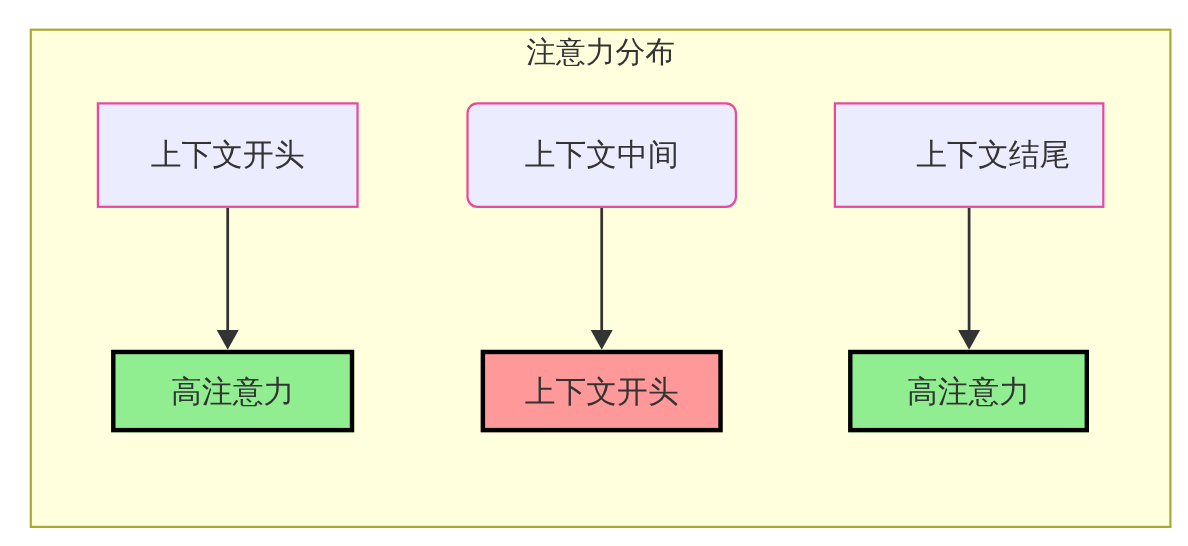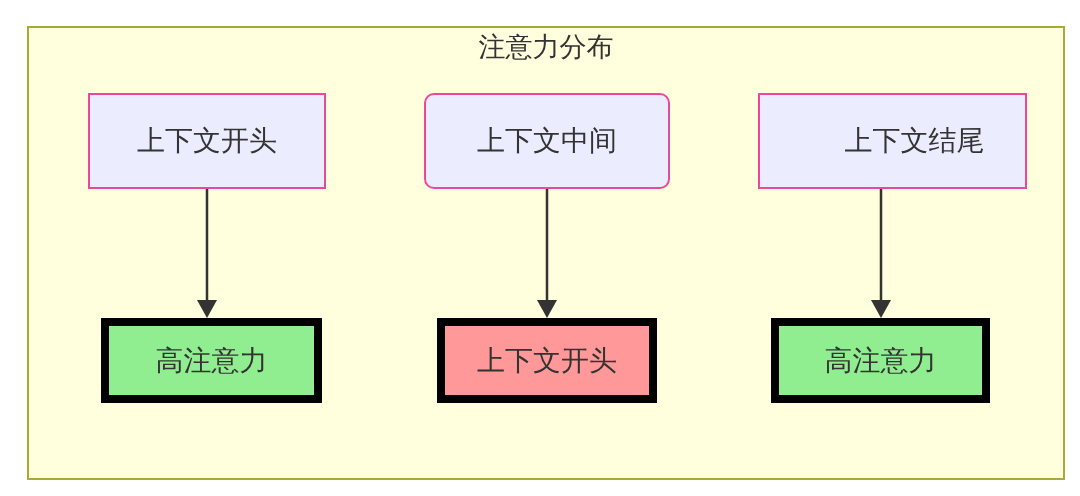--- a/index.html
+++ b/index.html
@@ -40,28 +40,28 @@
     text-align: center;
   }
   .ctx {
     top: 93px;
     height: 96px;
     background: #ececff;
     border: 2px solid #ec4899;
   }
   .result {
     top: 318px;
-    height: 85px;
-    border: 8px solid #000000;
+    height: 75px;
+    border: 4px solid #000000;
   }
   .result.high { background: #90ee90; }
   .result.low  { background: #ff9999; }
   #ctx-start { left: 88px;  width: 238px; }
   #ctx-mid   { left: 424px; width: 246px; border-radius: 10px; }
-  #ctx-end   { left: 758px; width: 269px; padding-left: 44px; }
+  #ctx-end   { left: 758px; width: 246px; padding-left: 44px; }
   #res-1 { left: 101px; width: 221px; }
   #res-2 { left: 437px; width: 220px; }
   #res-3 { left: 771px; width: 219px; }
   .arrow {
     position: absolute;
     top: 189px;
     width: 40px;
     height: 130px;
   }
   #arrow-1 { left: 187px; }

